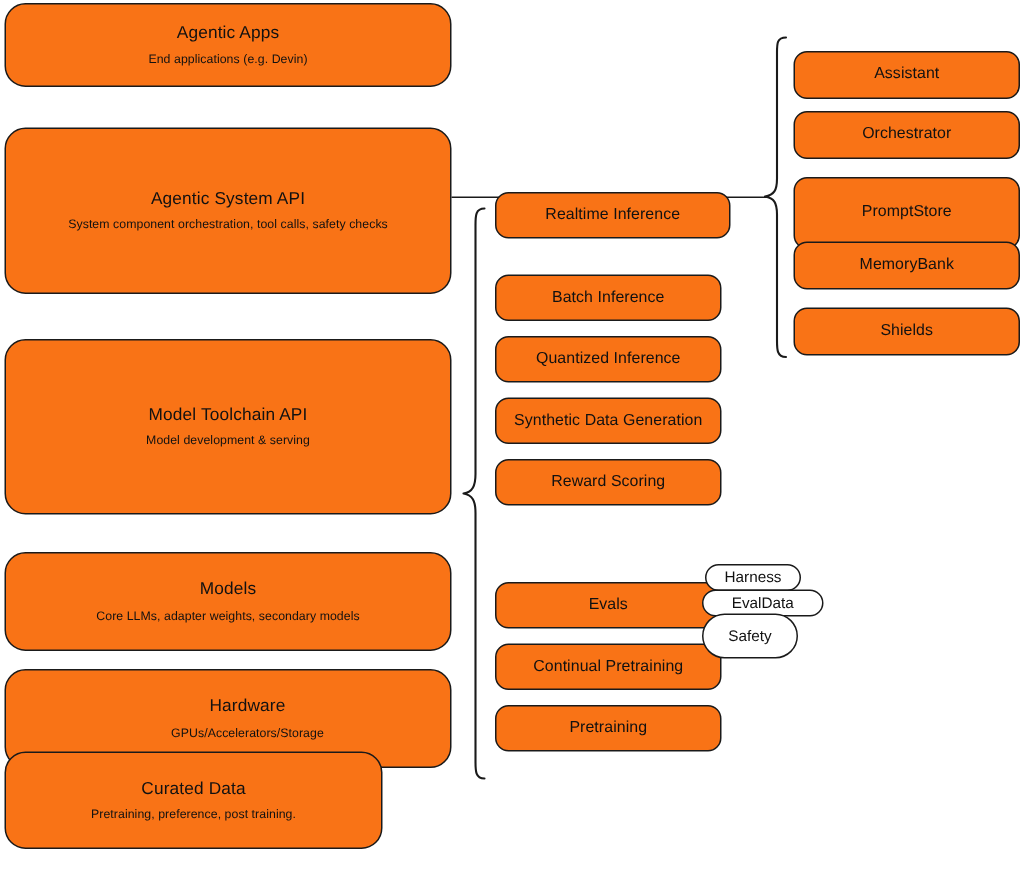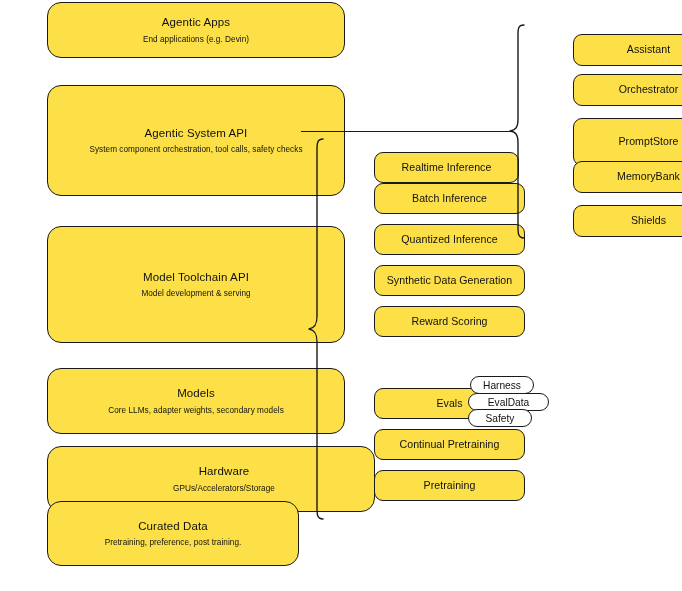--- a/index.html
+++ b/index.html
@@ -19,28 +19,27 @@
     background: #ffffff;
     overflow: hidden;
   }
 
   
   .box {
     position: absolute;
     box-sizing: border-box;
     border: 1.4px solid #1a1a1a;
     border-radius: 13px;
-    background: #fde047;
+    background: #f97316;
     display: flex;
     flex-direction: column;
     align-items: center;
     justify-content: center;
     text-align: center;
     line-height: 1.25;
-    margin-left: 44px;
   }
 
   
   .layer-box {
     border-radius: 14px;
   }
   .layer-title {
     font-size: 11.5px;
     color: #111111;
     letter-spacing: 0.1px;
@@ -114,39 +113,39 @@
   <div class="box layer-box" style="left:3px; top:226px; width:298px; height:117px;">
     <div class="layer-title">Model Toolchain API</div>
     <div class="layer-sub">Model development &amp; serving</div>
   </div>
 
   <div class="box layer-box" style="left:3px; top:368px; width:298px; height:66px;">
     <div class="layer-title">Models</div>
     <div class="layer-sub">Core LLMs, adapter weights, secondary models</div>
   </div>
 
-  <div class="box layer-box" style="left:3px; top:446px; width:328px; height:66px;padding-left:26px;">
+  <div class="box layer-box" style="left:3px; top:446px; width:298px; height:66px;padding-left:26px;">
     <div class="layer-title">Hardware</div>
     <div class="layer-sub">GPUs/Accelerators/Storage</div>
   </div>
 
   <div class="box layer-box" style="left:3px; top:501px; width:252px; height:65px;">
     <div class="layer-title">Curated Data</div>
     <div class="layer-sub">Pretraining, preference, post training.</div>
   </div>
 
   <div class="connector" style="left:301px; top:131px; width:211px;"></div>
 
   <div class="brace" style="left:308px; top:138px; width:16px; height:382px;">
     <svg width="16" height="382" viewBox="0 0 16 382">
       <path d="M15 1 C9 1 9 6 9 12 L9 178 C9 186 7 190 1 191 C7 192 9 196 9 204 L9 370 C9 376 9 381 15 381" fill="none" stroke="#1a1a1a" stroke-width="1.4" stroke-linecap="round" stroke-linejoin="round"></path>
     </svg>
   </div>
 
-  <div class="box cap-box" style="left:330px; top:152px; width:145px; height:31px;">
+  <div class="box cap-box" style="left:330px; top:128px; width:157px; height:31px;">
     <div class="cap-label">Realtime Inference</div>
   </div>
   <div class="box cap-box" style="left:330px; top:183px; width:151px; height:31px;">
     <div class="cap-label">Batch Inference</div>
   </div>
   <div class="box cap-box" style="left:330px; top:224px; width:151px; height:31px;">
     <div class="cap-label">Quantized Inference</div>
   </div>
   <div class="box cap-box" style="left:330px; top:265px; width:151px; height:31px;">
     <div class="cap-label">Synthetic Data Generation</div>
@@ -163,21 +162,21 @@
   <div class="box cap-box" style="left:330px; top:470px; width:151px; height:31px;text-align:center;">
     <div class="cap-label">Pretraining</div>
   </div>
 
   <div class="pill" style="left:470px; top:376px; width:64px; height:18px;">
     <div class="pill-label">Harness</div>
   </div>
   <div class="pill" style="left:468px; top:393px; width:81px; height:18px;">
     <div class="pill-label">EvalData</div>
   </div>
-  <div class="pill" style="left:468px; top:409px; width:64px; height:18px;">
+  <div class="pill" style="left:468px; top:409px; width:64px; height:30px;">
     <div class="pill-label">Safety</div>
   </div>
 
   <div class="brace" style="left:509px; top:24px; width:16px; height:215px;">
     <svg width="16" height="215" viewBox="0 0 16 215">
       <path d="M15 1 C9 1 9 5 9 11 L9 95 C9 103 7 106 1 107 C7 108 9 111 9 119 L9 203 C9 209 9 214 15 214" fill="none" stroke="#1a1a1a" stroke-width="1.4" stroke-linecap="round" stroke-linejoin="round"></path>
     </svg>
   </div>
 
   <div class="box cap-box" style="left:529px; top:34px; width:151px; height:32px;">

